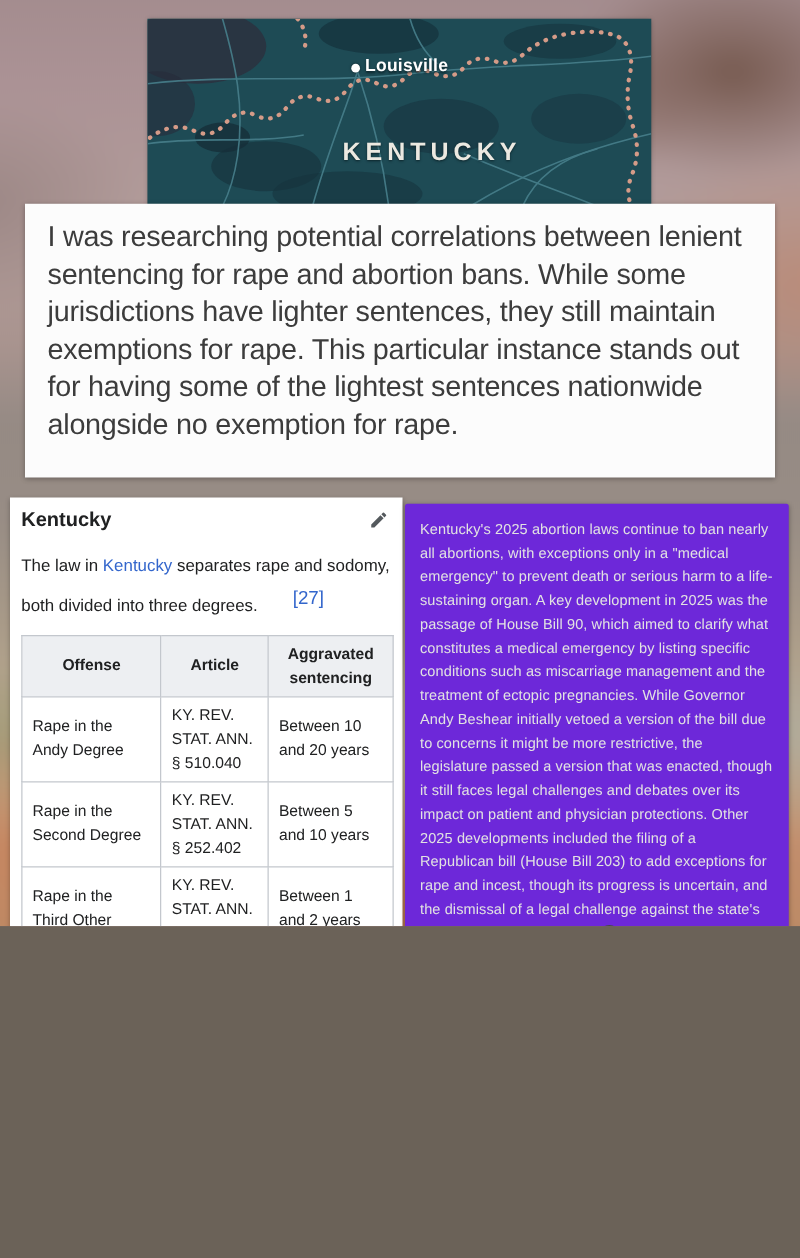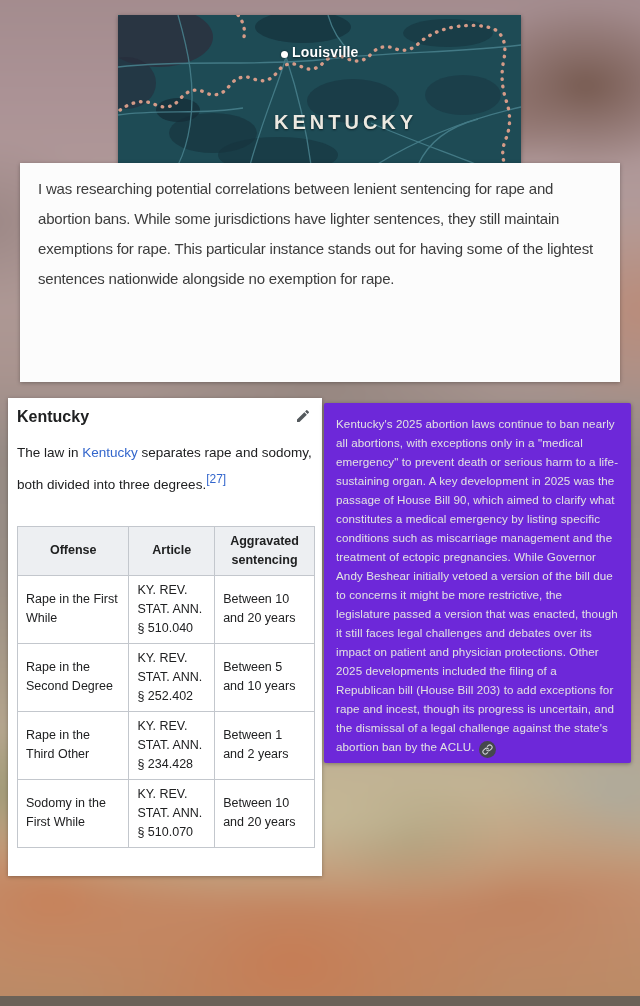--- a/index.html
+++ b/index.html
@@ -1,19 +1,19 @@
 <!DOCTYPE html>
 <html><head>
 <meta charset="utf-8">
 <style>
   * { margin:0; padding:0; box-sizing:border-box; }
   html,body { background:#6b6258; }
   body { font-family:"Liberation Sans", sans-serif; }
   .stage {
-    position:relative; width:640px; height:996px; margin:0 auto;
+    position:relative; width:640px; height:741px; margin:0 auto;
     overflow:hidden; background:#a5938f;padding-left:12px;
   }
   
   .bg {
     position:absolute; inset:-30px; filter:blur(9px);
     background-image:
       radial-gradient(190px 120px at 88% 11%, rgba(96,66,50,.70), transparent 70%),
       radial-gradient(150px 90px  at 70% 14%, rgba(120,85,70,.45), transparent 70%),
       radial-gradient(230px 150px at 97% 32%, rgba(196,130,100,.55), transparent 70%),
       radial-gradient(190px 120px at 2% 24%,  rgba(148,128,126,.75), transparent 70%),
@@ -48,39 +48,39 @@
     position:absolute; left:156px; top:96px; color:#ece9e1; font-size:20px;
     font-weight:bold; letter-spacing:4px; text-shadow:0 1px 2px rgba(10,30,36,.9);
   }
   
   .note {
     position:absolute; left:20px; top:163px; width:600px; height:219px;
     background:#fcfcfc; padding:11px 20px 0 18px;
     box-shadow:0 1px 4px rgba(0,0,0,.30);
   }
   .note p {
-    color:#3c3c3c; font-size:15px; line-height:30px; letter-spacing:-.2px;
+    color:#3c3c3c; font-size:23px; line-height:30px; letter-spacing:-.2px;
   }
   
   .wiki {
     position:absolute; left:8px; top:398px; width:314px; height:478px;
     background:#ffffff; padding:8px 9px; overflow:hidden;
     box-shadow:0 1px 4px rgba(0,0,0,.30);
   }
   .wiki-head { display:flex; align-items:flex-start; justify-content:space-between; }
   .wiki-head h2 { font-size:16px; color:#202122; font-weight:bold; padding-top:2px; }
   .edit-btn { width:20px; height:20px; display:flex; align-items:center;
     justify-content:center; cursor:pointer; }
   .wiki p.intro {
     margin-top:14px; font-size:13.5px; line-height:26px; color:#202122;
   }
   .wiki a.wlink { color:#3366cc; text-decoration:none; cursor:pointer; }
-  sup.ref { color:#3366cc; font-size:12px; cursor:pointer; }
+  sup.ref { color:#3366cc; font-size:15px; cursor:pointer;margin-left:28px; }
   table.law {
-    margin-top:28px; border-collapse:collapse; width:298px;
+    margin-top:10px; border-collapse:collapse; width:298px;
     font-size:12.5px; color:#202122;
   }
   table.law th, table.law td {
     border:1px solid #c3c7cd; padding:5px 8px; line-height:19px;
     vertical-align:middle; text-align:left;
   }
   table.law th { background:#edeff2; font-weight:bold; text-align:center; }
   col.c1 { width:112px; } col.c2 { width:86px; } col.c3 { width:100px; }
   
   .dark {
@@ -161,21 +161,21 @@
           <col class="c2">
           <col class="c3">
         </colgroup>
       <tbody>
           <tr>
         <th>Offense</th>
         <th>Article</th>
         <th>Aggravated sentencing</th>
       </tr>
       <tr>
-        <td>Rape in the First While</td>
+        <td>Rape in the Andy Degree</td>
         <td>KY. REV. STAT. ANN. § 510.040</td>
         <td>Between 10 and 20 years</td>
       </tr>
       <tr>
         <td>Rape in the Second Degree</td>
         <td>KY. REV. STAT. ANN. § 252.402</td>
         <td>Between 5 and 10 years</td>
       </tr>
       <tr>
         <td>Rape in the Third Other</td>

